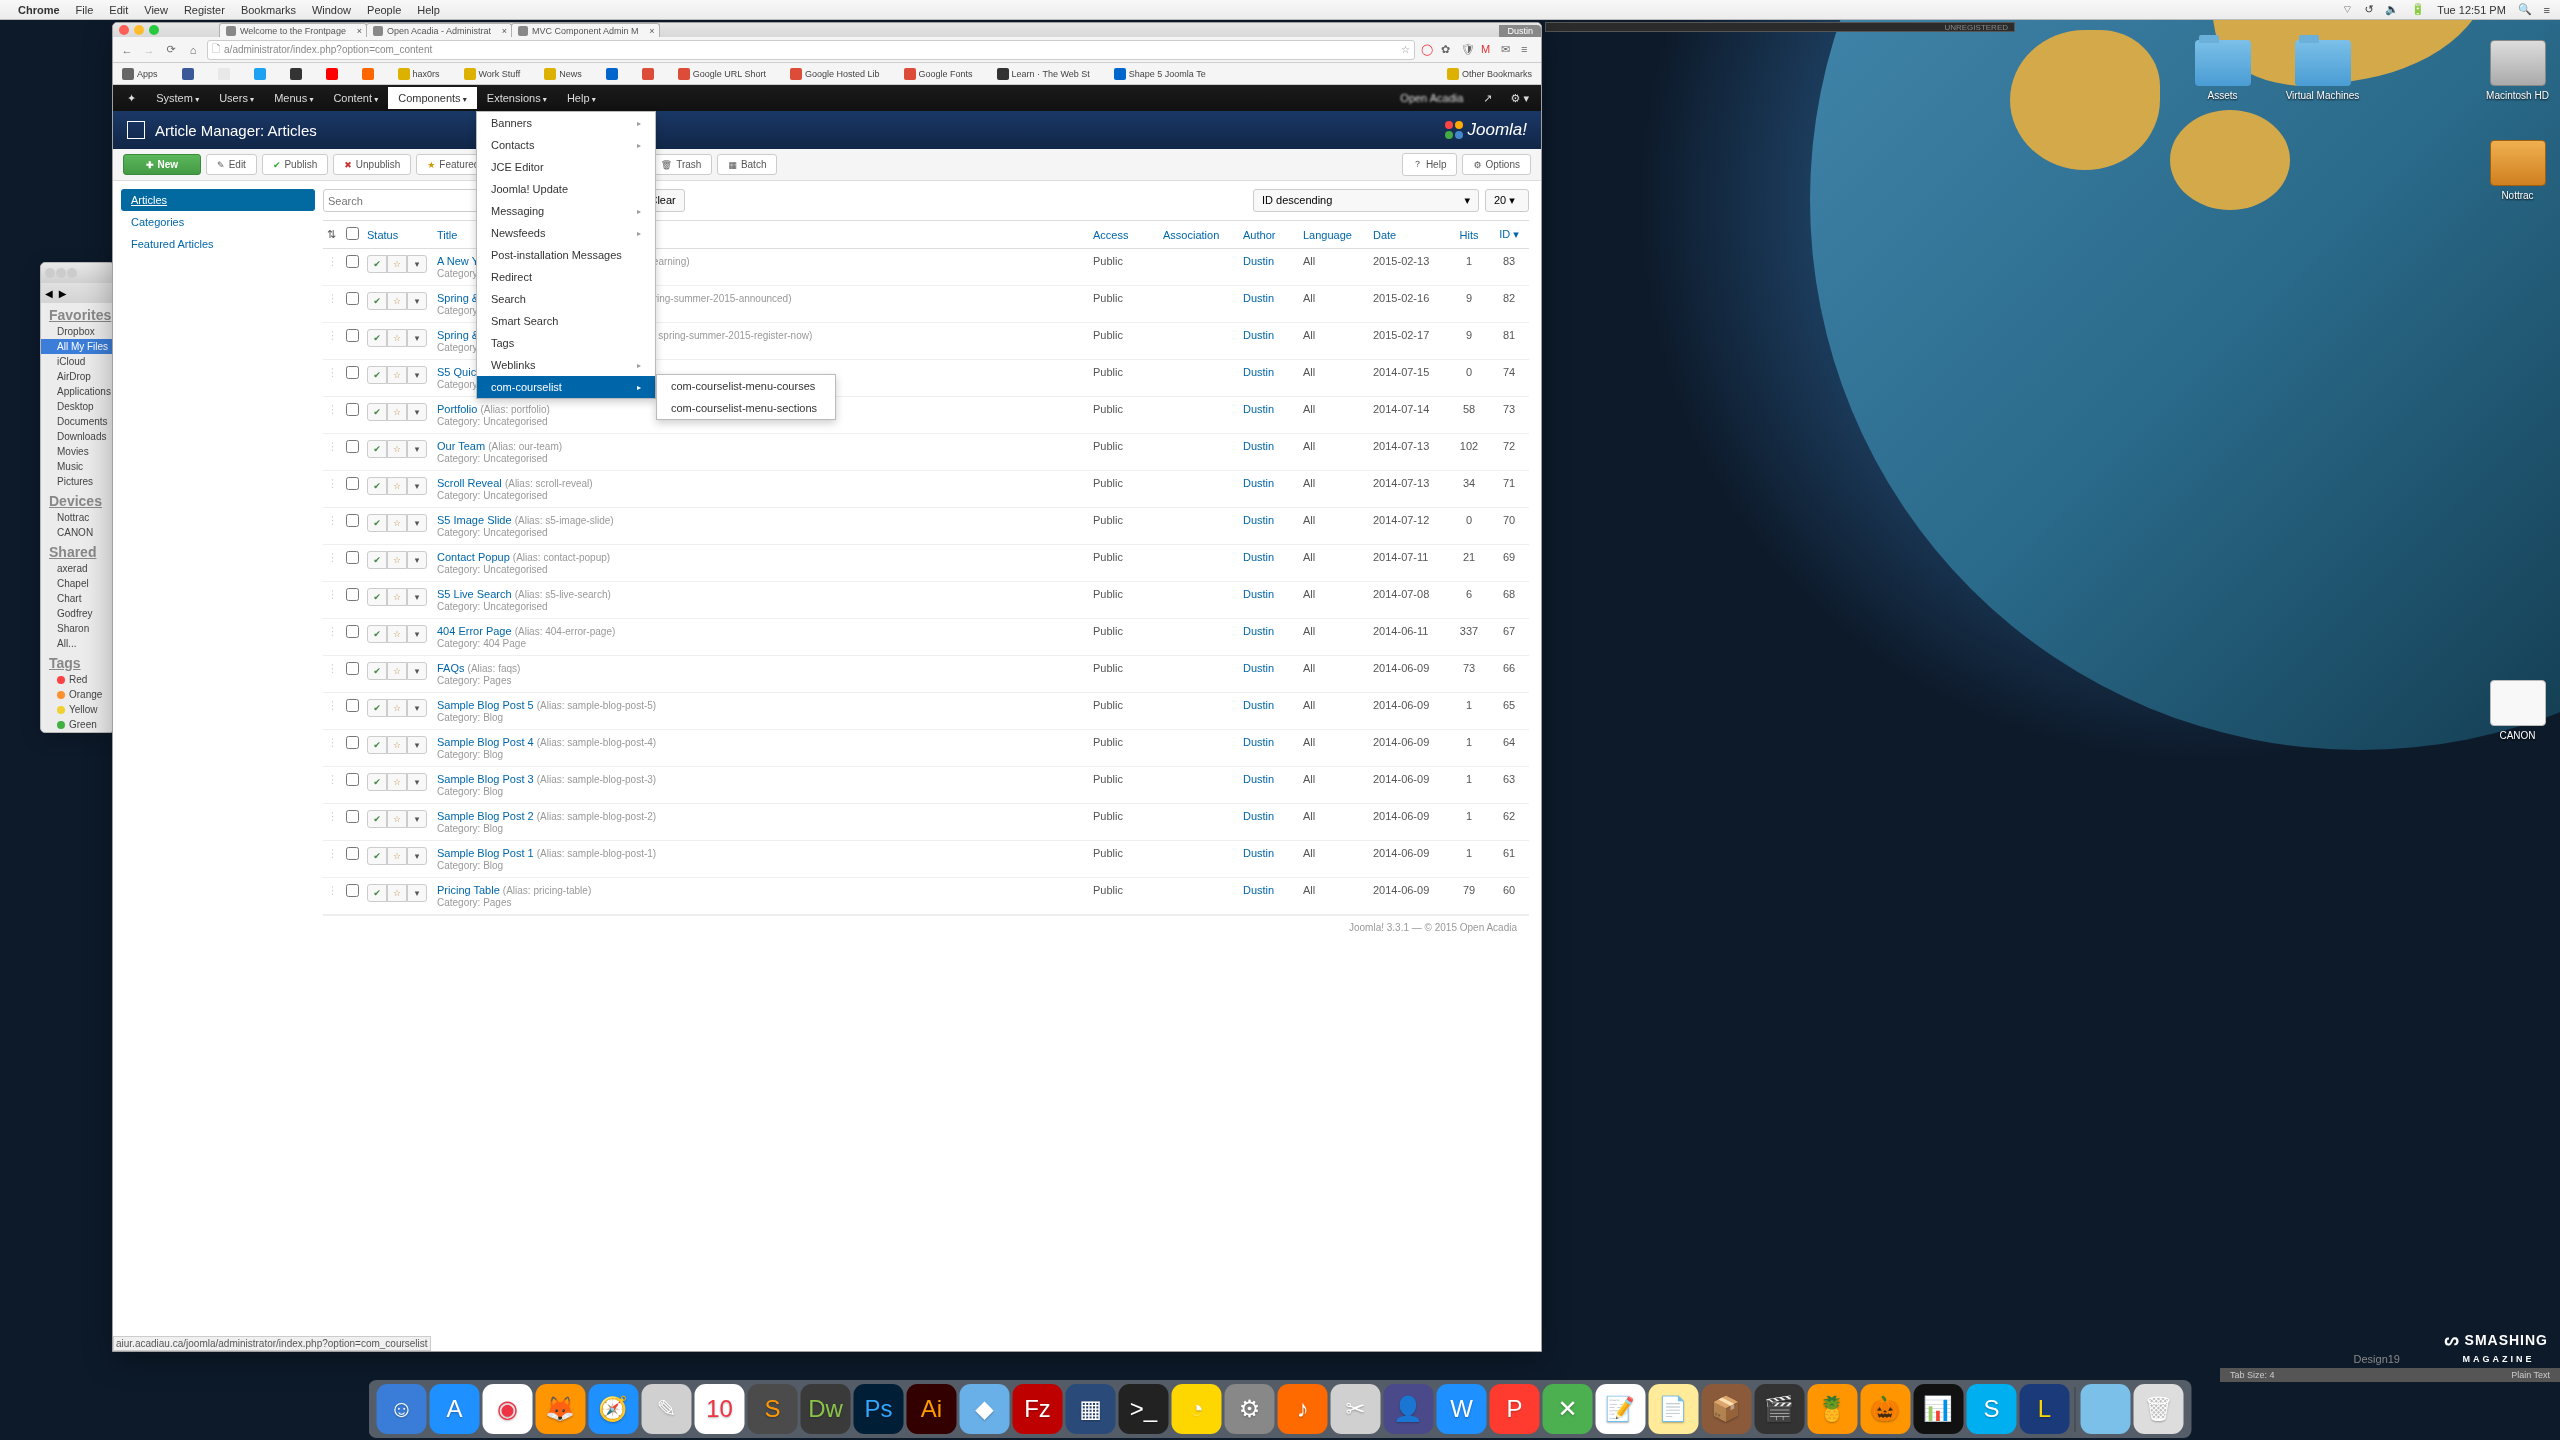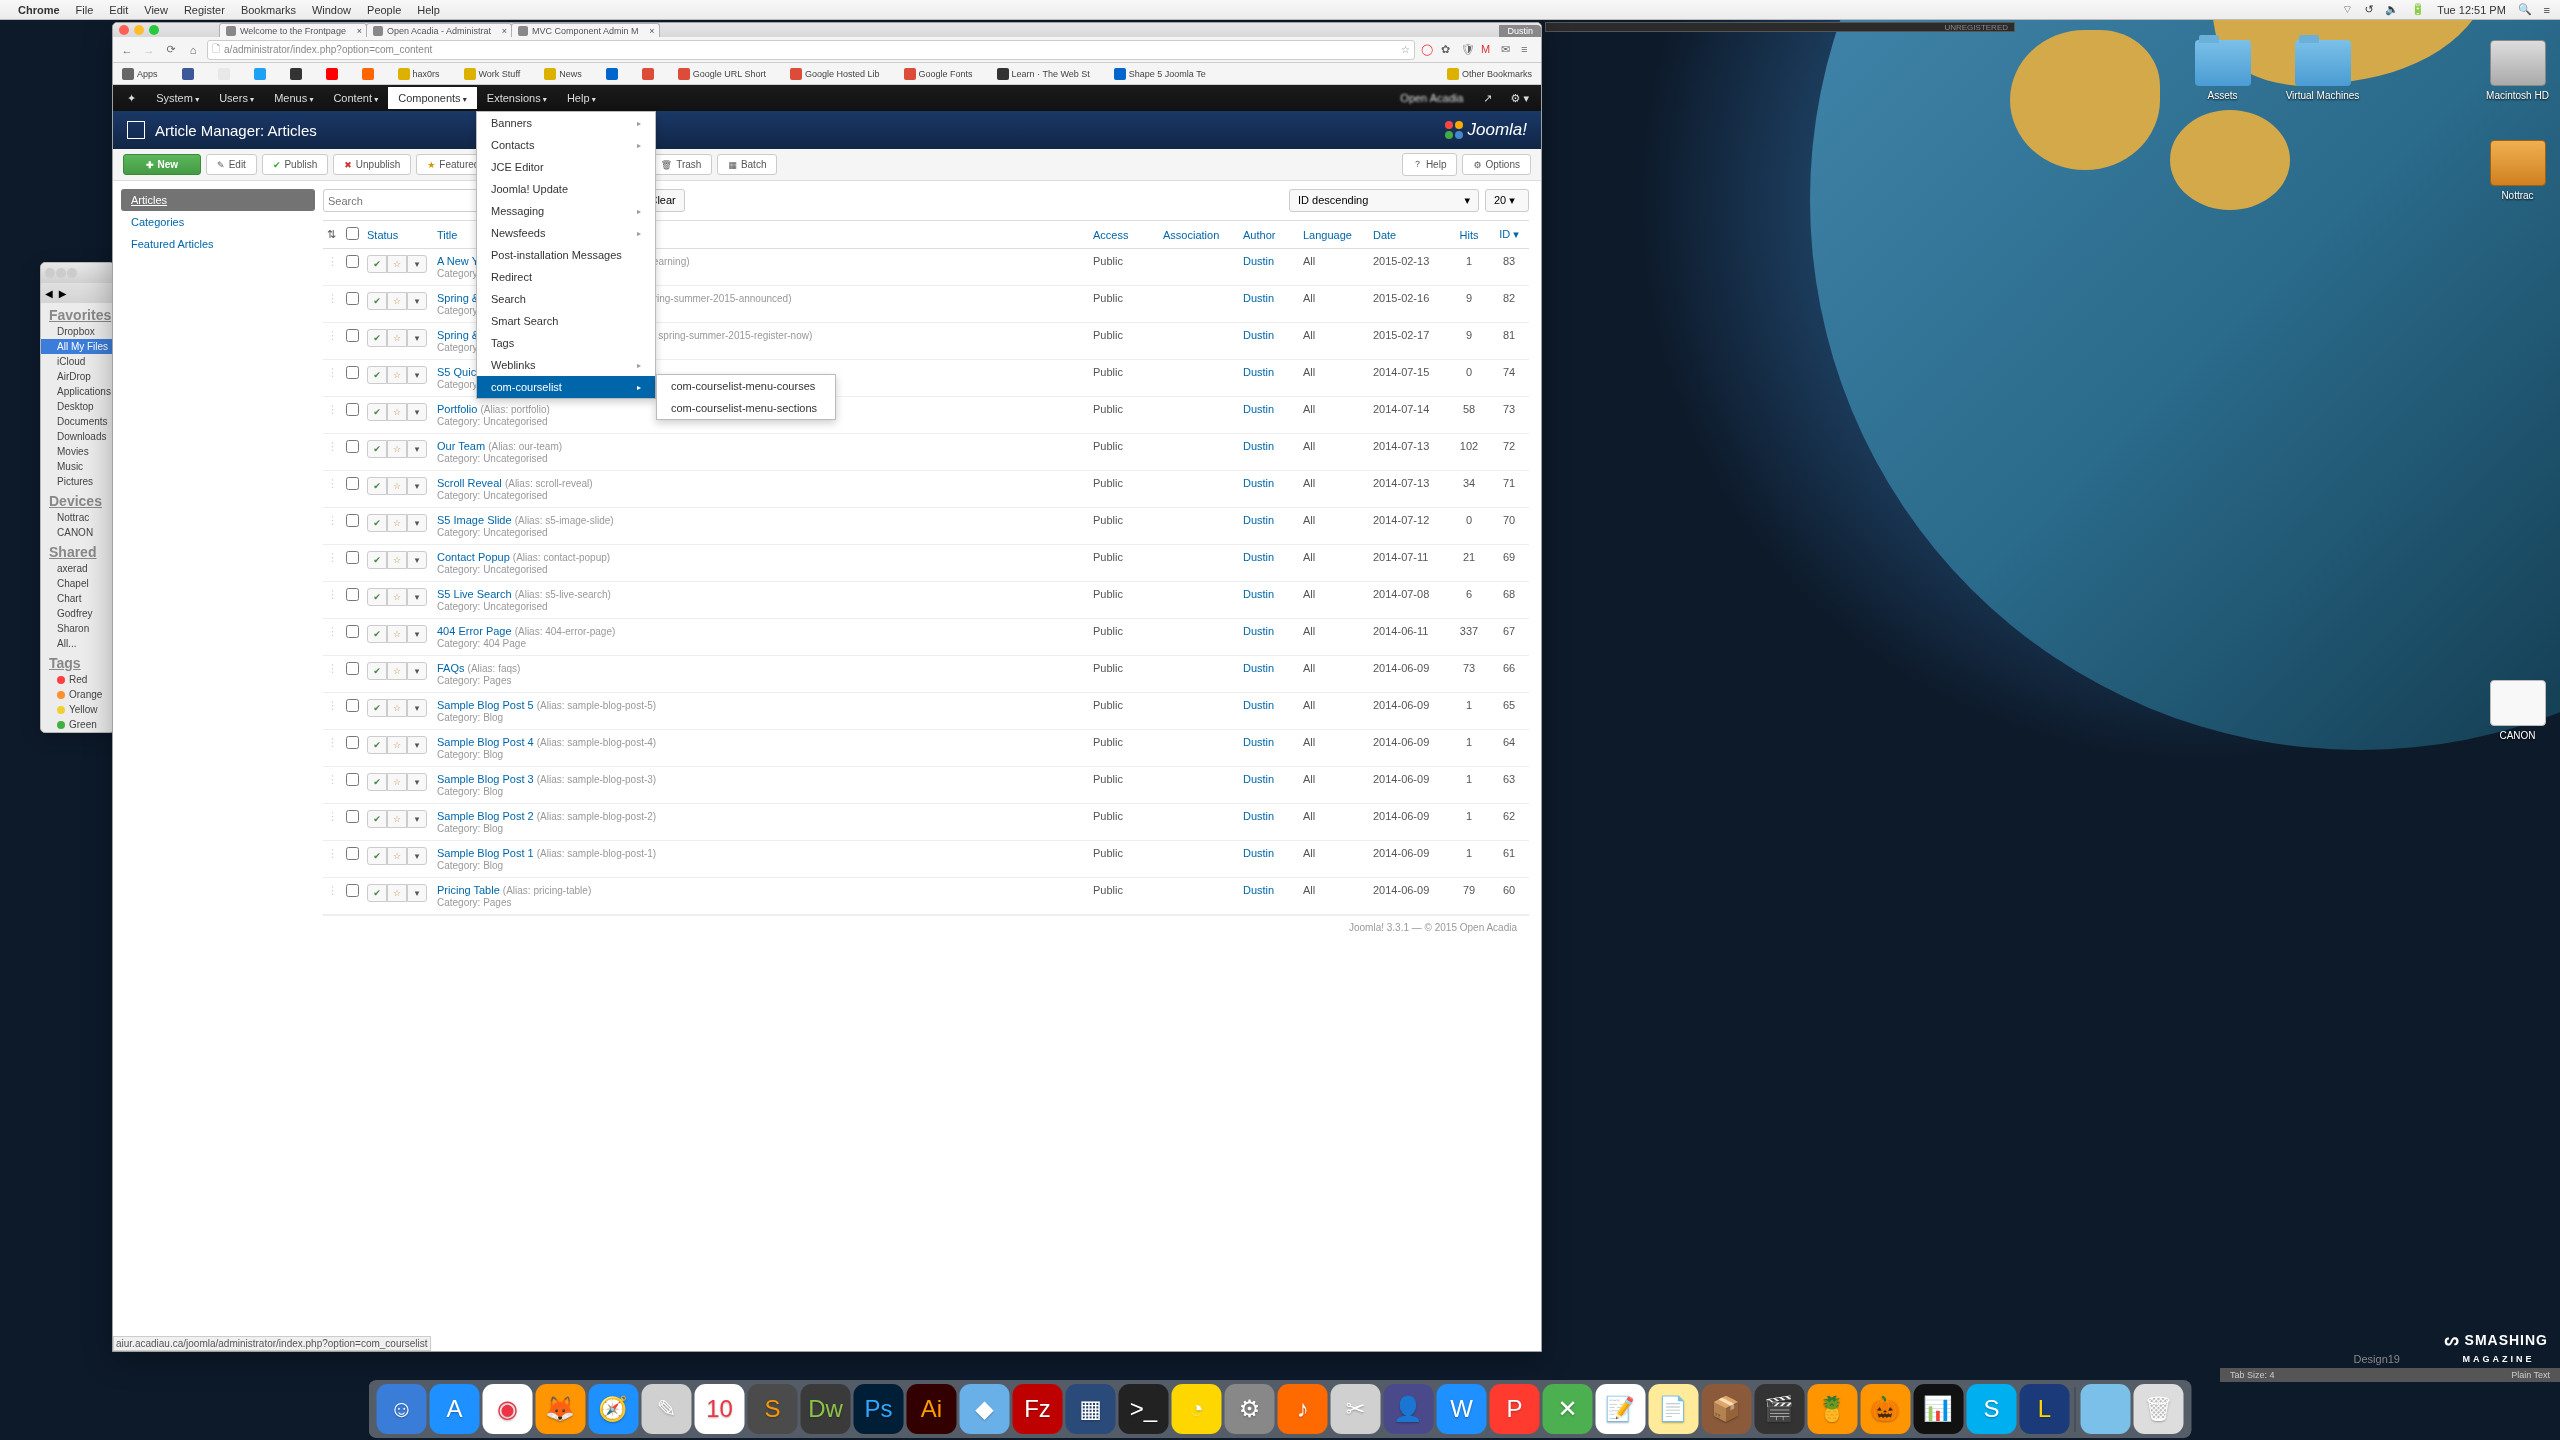--- a/index.html
+++ b/index.html
@@ -72,21 +72,21 @@
 .j-logo { margin-left:auto; font-style:italic; font-size:17px; display:flex; gap:4px; align-items:center; }
 .j-logo .sym { width:18px; height:18px; position:relative; }
 .j-logo .sym span { position:absolute; width:8px; height:8px; border-radius:50%; }
 .j-actions { height:32px; background:#f5f5f5; border-bottom:1px solid #ddd; display:flex; align-items:center; padding:0 10px; gap:5px; font-size:10px; }
 .btn { background:#fff; border:1px solid #ccc; border-radius:3px; padding:4px 10px; color:#555; cursor:pointer; display:flex; align-items:center; gap:4px; }
 .btn.green { background:linear-gradient(#5bb75b,#449b44); color:#fff; border-color:#3a8a3a; padding:4px 22px; font-weight:bold; }
 .btn .ic { font-size:9px; }
 .j-body { display:flex; height:calc(100% - 110px); }
 .j-sidebar { width:210px; padding:8px; }
 .j-sidebar .item { padding:5px 10px; font-size:11px; color:#0066aa; border-radius:3px; cursor:pointer; }
-.j-sidebar .item.active { background:#737373; color:#fff;text-decoration:underline; }
+.j-sidebar .item.active { background:#0369a1; color:#fff;text-decoration:underline; }
 .j-main { flex:1; padding:0 12px 0 0; font-size:11px; }
 .j-filters { display:flex; gap:6px; margin:8px 0; }
 .j-filters input { border:1px solid #ccc; border-radius:3px; padding:4px; font-size:11px; width:180px; }
 .j-filters select, .sel-btn { border:1px solid #ccc; border-radius:3px; padding:4px 8px; font-size:11px; background:#f8f8f8; cursor:pointer; }
 .spacer { flex:1; }
 table { width:100%; border-collapse:collapse; font-size:11px; }
 th { text-align:left; padding:6px 4px; border-top:1px solid #ddd; border-bottom:1px solid #ddd; font-weight:normal; color:#0066aa; cursor:pointer; }
 th.plain { color:#555; cursor:default; }
 td { padding:6px 4px; border-bottom:1px solid #eee; vertical-align:top; color:#555; }
 td a { color:#0066aa; text-decoration:none; }
@@ -426,21 +426,21 @@
           <div class="item ">Categories</div>
           <div class="item ">Featured Articles</div>
         </div>
       <div class="j-main">
         <div class="j-filters">
           <input placeholder="Search" style="">
           <div class="sel-btn">🔍</div>
           <div class="sel-btn"><span>Search tools</span> ▾</div>
           <div class="sel-btn">Clear</div>
           <div class="spacer"></div>
-          <div class="sel-btn" style="width:190px;text-align:left"><span>ID descending</span><span style="float:right">▾</span></div>
+          <div class="sel-btn" style="width:226px;text-align:left"><span>ID descending</span><span style="float:right">▾</span></div>
           <div class="sel-btn" style="width:44px"><span>20</span> ▾</div>
         </div>
         <table>
           <thead>
               <tr>
             <th class="plain" style="width:14px">⇅</th>
             <th class="plain" style="width:16px"><input type="checkbox" style=""></th>
             <th style="width:70px">Status</th>
             <th>Title</th>
             <th style="width:70px">Access</th>

